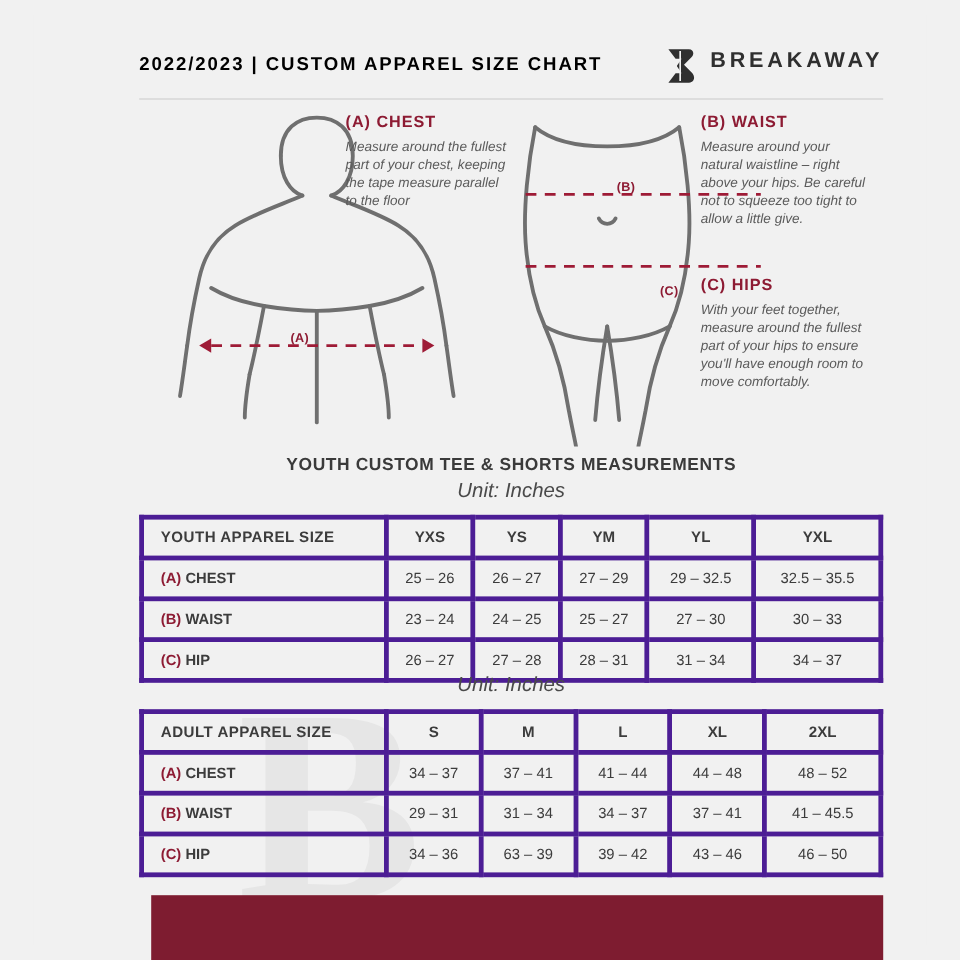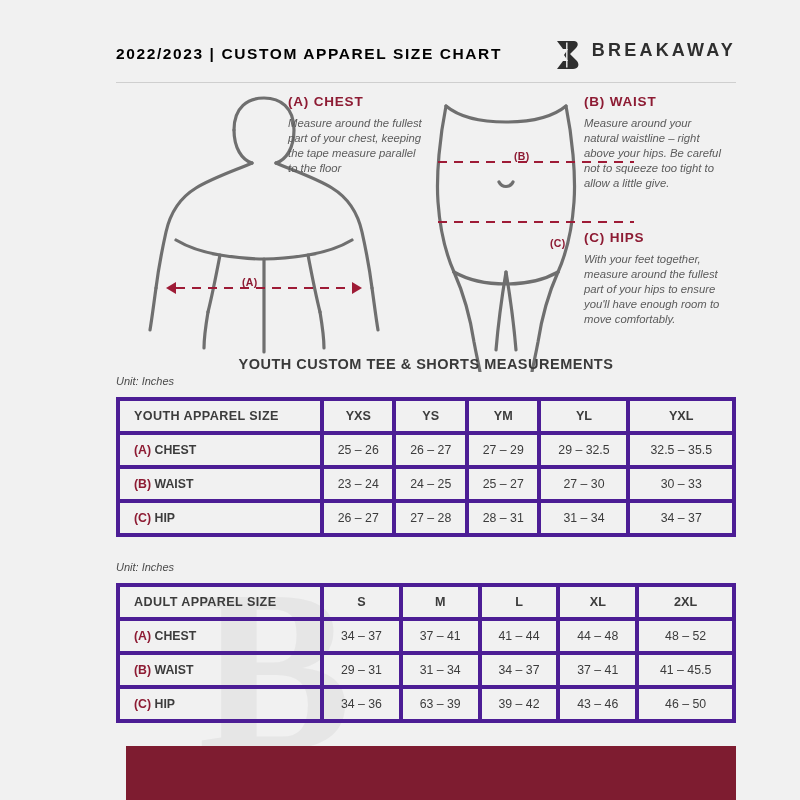--- a/index.html
+++ b/index.html
@@ -135,21 +135,22 @@
   }
   .sec-title {
     text-align: center;
     font-size: 14.5px;
     font-weight: bold;
     color: #3a3a3a;
     letter-spacing: 0.5px;
     margin: 0;
   }
   .sec-sub {
-    font-size: 11px;
+    text-align: center;
+    font-size: 17px;
     font-style: italic;
     color: #4a4a4a;
     margin: 3px 0 0 0;
   }
   table.size {
     width: 620px;
     border-collapse: collapse;
     margin-top: 10px;
   }
   table.size th, table.size td {
@@ -266,21 +267,21 @@
       <div class="callout callout-b">
         <p class="callout-title">(B) WAIST</p>
         <p class="callout-body">Measure around your natural waistline – right above your hips. Be careful not to squeeze too tight to allow a little give.</p>
       </div>
       <div class="callout callout-c">
         <p class="callout-title">(C) HIPS</p>
         <p class="callout-body">With your feet together, measure around the fullest part of your hips to ensure you'll have enough room to move comfortably.</p>
       </div>
     </div>
 
-    <div class="section" style="top:344px;">
+    <div class="section" style="top:368px;">
       <p class="sec-title">YOUTH CUSTOM TEE &amp; SHORTS MEASUREMENTS</p>
       <p class="sec-sub">Unit: Inches</p>
       <table class="size">
         <thead>
           <tr>
             <th>YOUTH APPAREL SIZE</th>
             <th>YXS</th>
             <th>YS</th>
             <th>YM</th>
             <th>YL</th>

